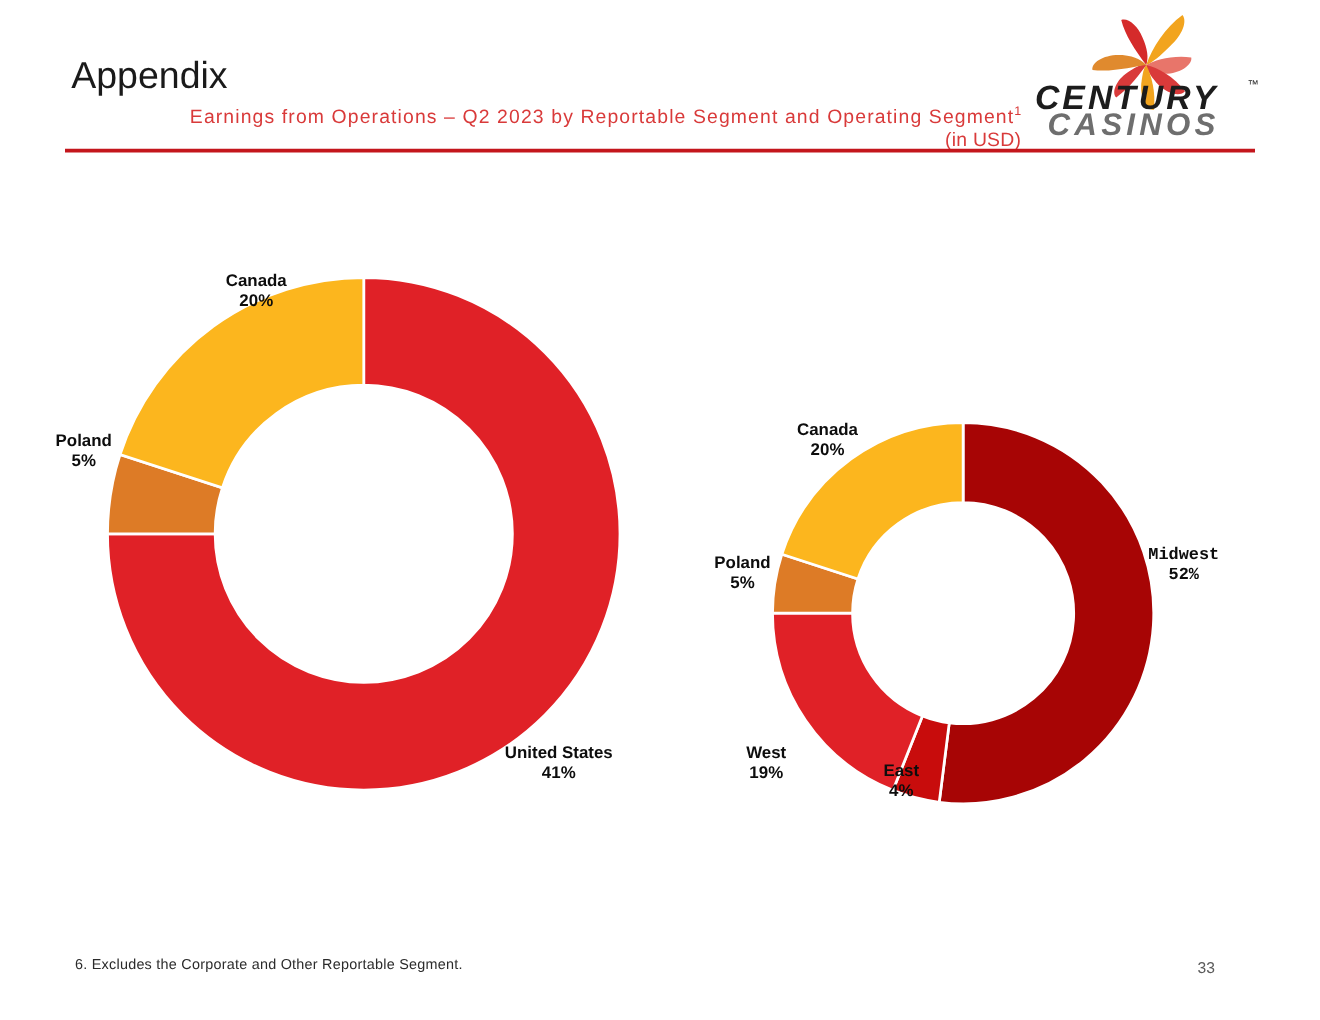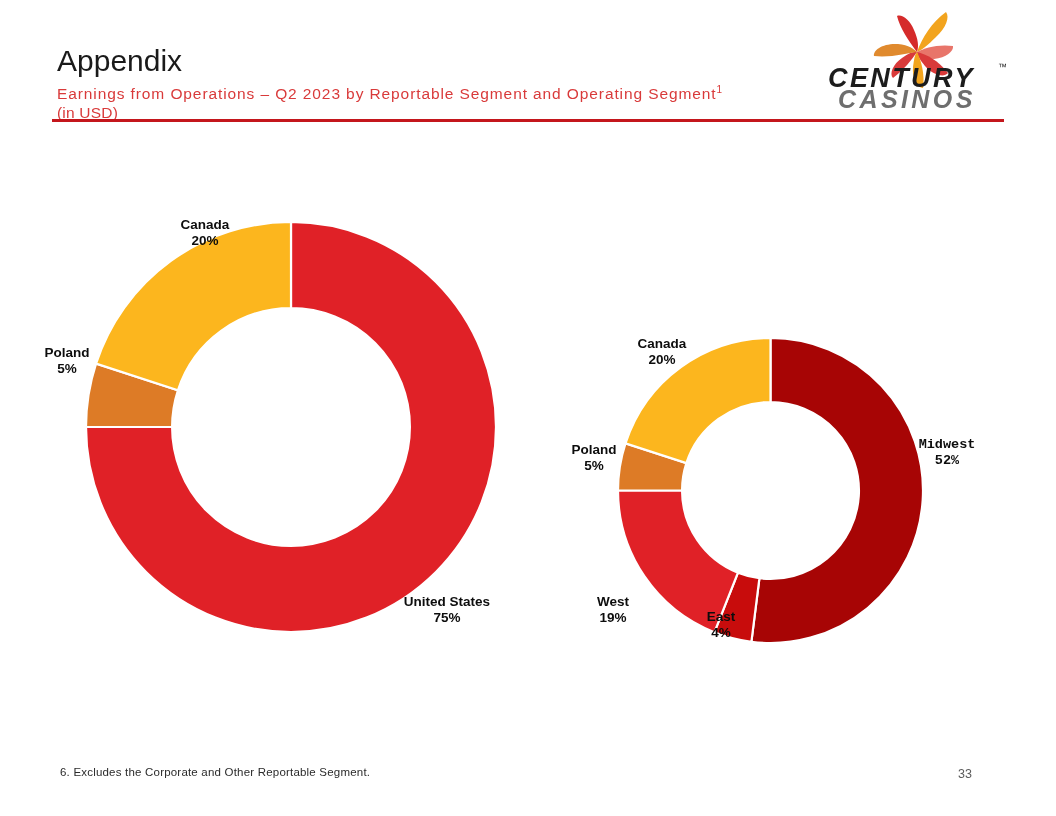--- a/index.html
+++ b/index.html
@@ -35,27 +35,27 @@
   #subtitle-block {
     position: absolute;
     left: 57px;
     top: 80px;
     width: 760px;
     color: #d93a3a;
     font-size: 15.5px;
     line-height: 19px;
     letter-spacing: 0.9px;
   }
-  #subtitle-line1 { white-space: nowrap; }
+  #subtitle-line1 { white-space: nowrap; text-align: right; }
   #subtitle-line1 sup {
     font-size: 10px;
     vertical-align: super;
     letter-spacing: 0;
   }
-  #subtitle-line2 { letter-spacing: 0.2px; }
+  #subtitle-line2 { letter-spacing: 0.2px; text-align: right; }
   #header-rule {
     position: absolute;
     left: 52px;
     top: 119px;
     width: 952px;
     height: 3px;
     background: #c4161c;
   }
 
   
@@ -177,21 +177,21 @@
 <div class="slice-label" id="label-c1-canada">
   <span>Canada</span>
   <span class="pct">20%</span>
 </div>
 <div class="slice-label" id="label-c1-poland">
   <span>Poland</span>
   <span class="pct">5%</span>
 </div>
 <div class="slice-label" id="label-c1-united-states">
   <span>United States</span>
-  <span class="pct">75%</span>
+  <span class="pct">41%</span>
 </div>
 
 <div class="donut-wrap" id="chart-earnings-by-operating-segment">
   <svg width="305" height="305" viewBox="0 0 305 305" xmlns="http://www.w3.org/2000/svg">
       <path d="M 152.5 0 A 152.5 152.5 0 1 1 133.3866818814436 303.79749195045787 L 141.41427549123728 240.25254533126554 A 88.44999999999999 88.44999999999999 0 1 0 152.5 64.05000000000001 Z" fill="#a70505" stroke="#ffffff" stroke-width="2.2"></path>
       <path d="M 133.3866818814436 303.79749195045787 A 152.5 152.5 0 0 1 96.3610057155866 294.2909140979583 L 119.93938331504023 234.7387301768158 A 88.44999999999999 88.44999999999999 0 0 0 141.41427549123728 240.25254533126554 Z" fill="#c80c0c" stroke="#ffffff" stroke-width="2.2"></path>
       <path d="M 96.3610057155866 294.2909140979583 A 152.5 152.5 0 0 1 0 152.50000000000003 L 64.05000000000001 152.5 A 88.44999999999999 88.44999999999999 0 0 0 119.93938331504023 234.7387301768158 Z" fill="#e02127" stroke="#ffffff" stroke-width="2.2"></path>
       <path d="M 0 152.50000000000003 A 152.5 152.5 0 0 1 7.463881264989084 105.37490835782054 L 68.37905113369366 125.16744684753591 A 88.44999999999999 88.44999999999999 0 0 0 64.05000000000001 152.5 Z" fill="#dd7b26" stroke="#ffffff" stroke-width="2.2"></path>
       <path d="M 7.463881264989084 105.37490835782054 A 152.5 152.5 0 0 1 152.49999999999997 0 L 152.49999999999997 64.05000000000001 A 88.44999999999999 88.44999999999999 0 0 0 68.37905113369366 125.16744684753591 Z" fill="#fcb61e" stroke="#ffffff" stroke-width="2.2"></path>
     </svg>

